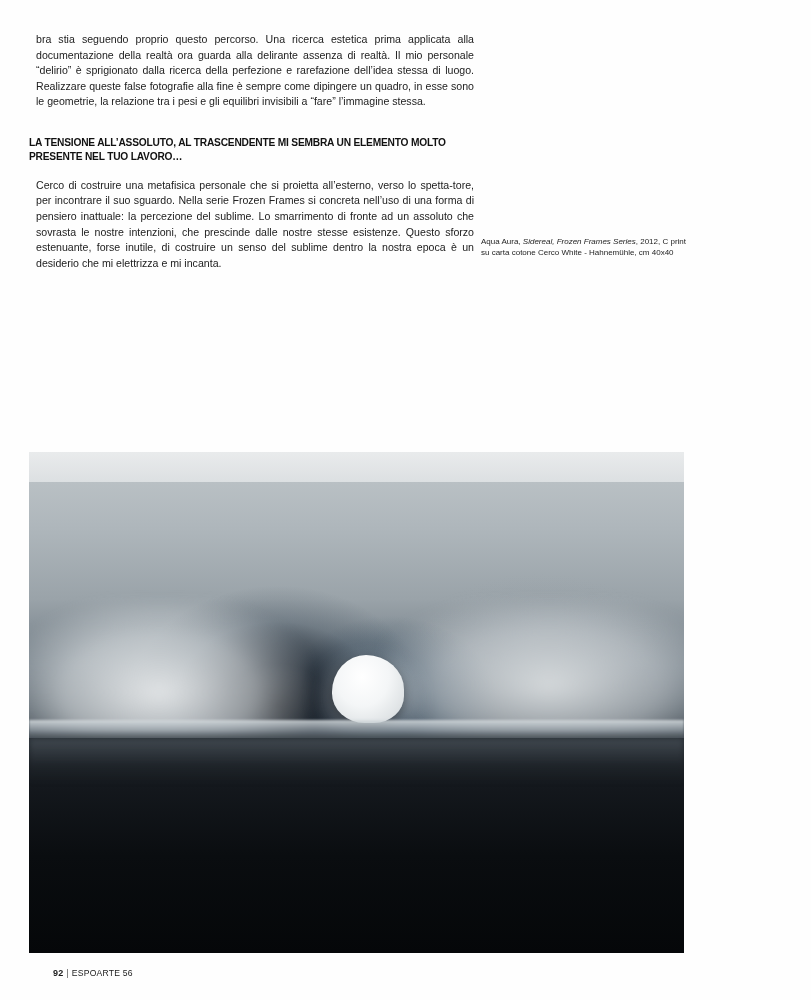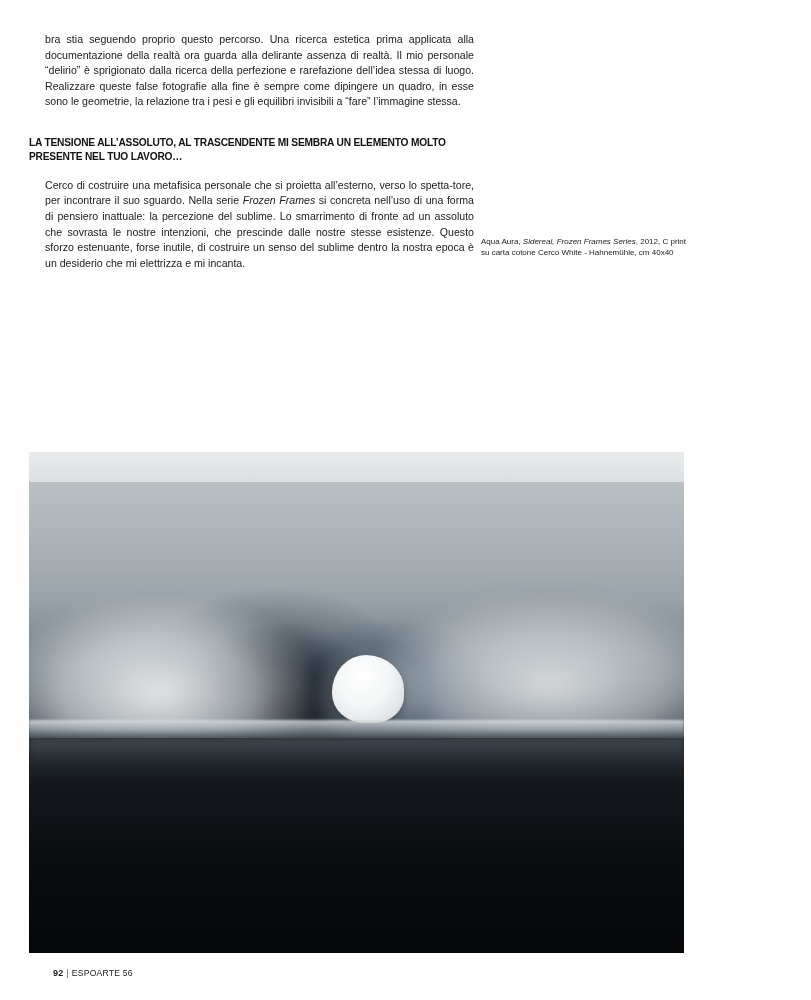--- a/index.html
+++ b/index.html
@@ -28,38 +28,38 @@
     left: 29px;
     top: 32px;
     width: 445px;
   }
 
   .para {
     font-size: 10.6px;
     line-height: 15.6px;
     text-align: justify;
     color: #212121;
-    margin: 0 0 0 16px;
+    margin: 0 0 0 7px;
   }
 
   .para.second {
     margin-top: 13px;
   }
 
   .subhead {
     font-size: 10.2px;
     line-height: 14.4px;
     font-weight: bold;
     letter-spacing: -0.2px;
     color: #111;
     margin: 26px 0 6px 0;
     text-transform: uppercase;
   }
 
-  .italic { font-style: italic; }
+  .italic { }
 
   
   .caption {
     position: absolute;
     left: 481px;
     top: 236px;
     width: 215px;
     font-size: 8px;
     line-height: 11.4px;
     color: #1d1d1d;

